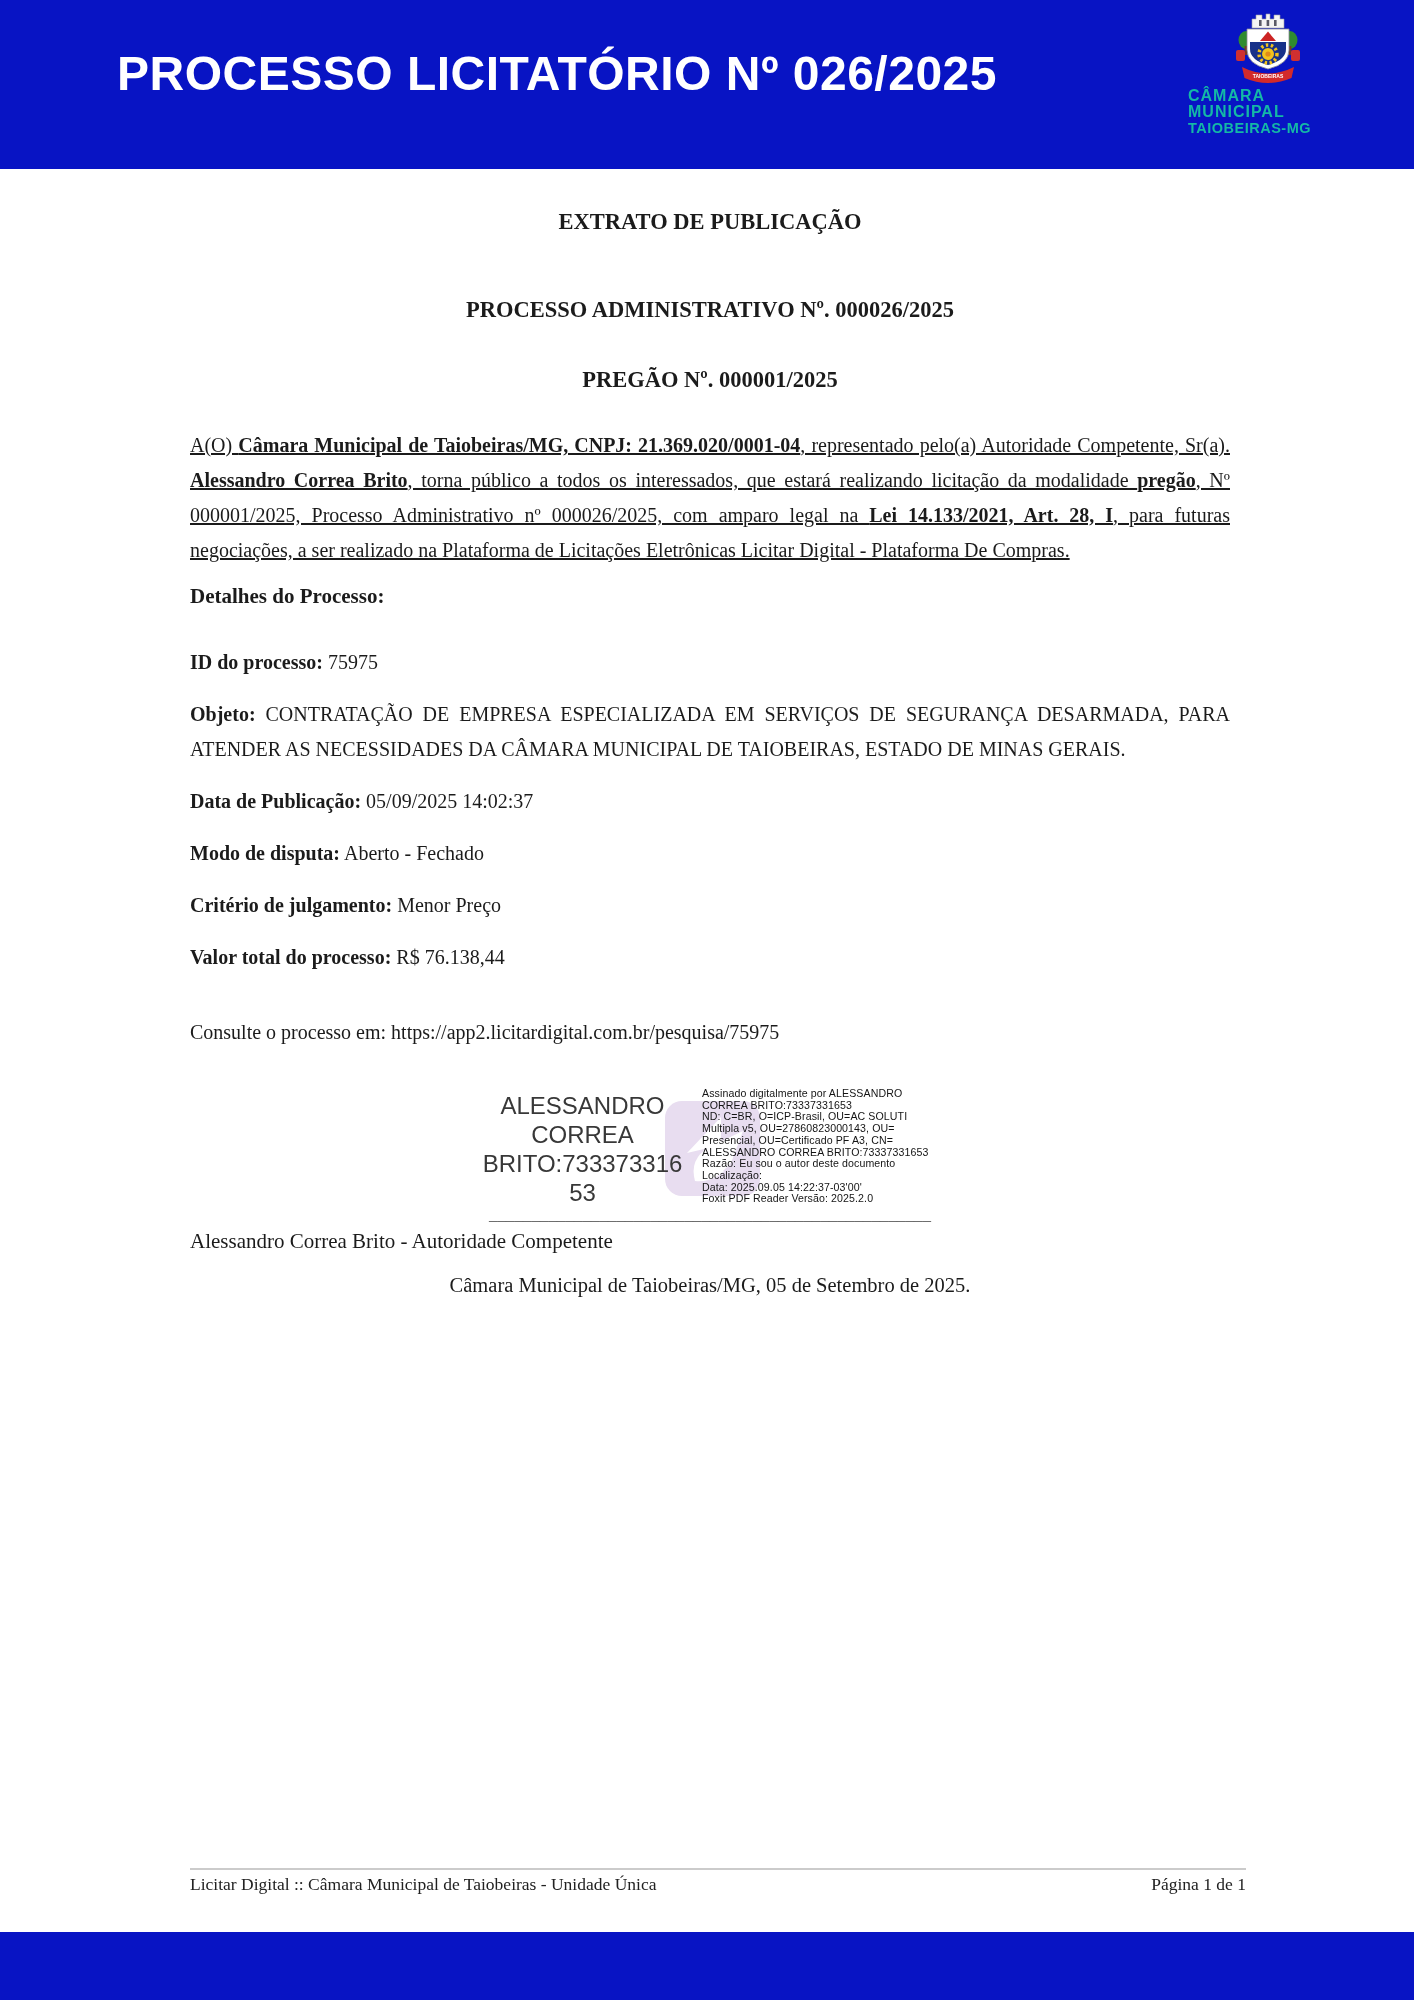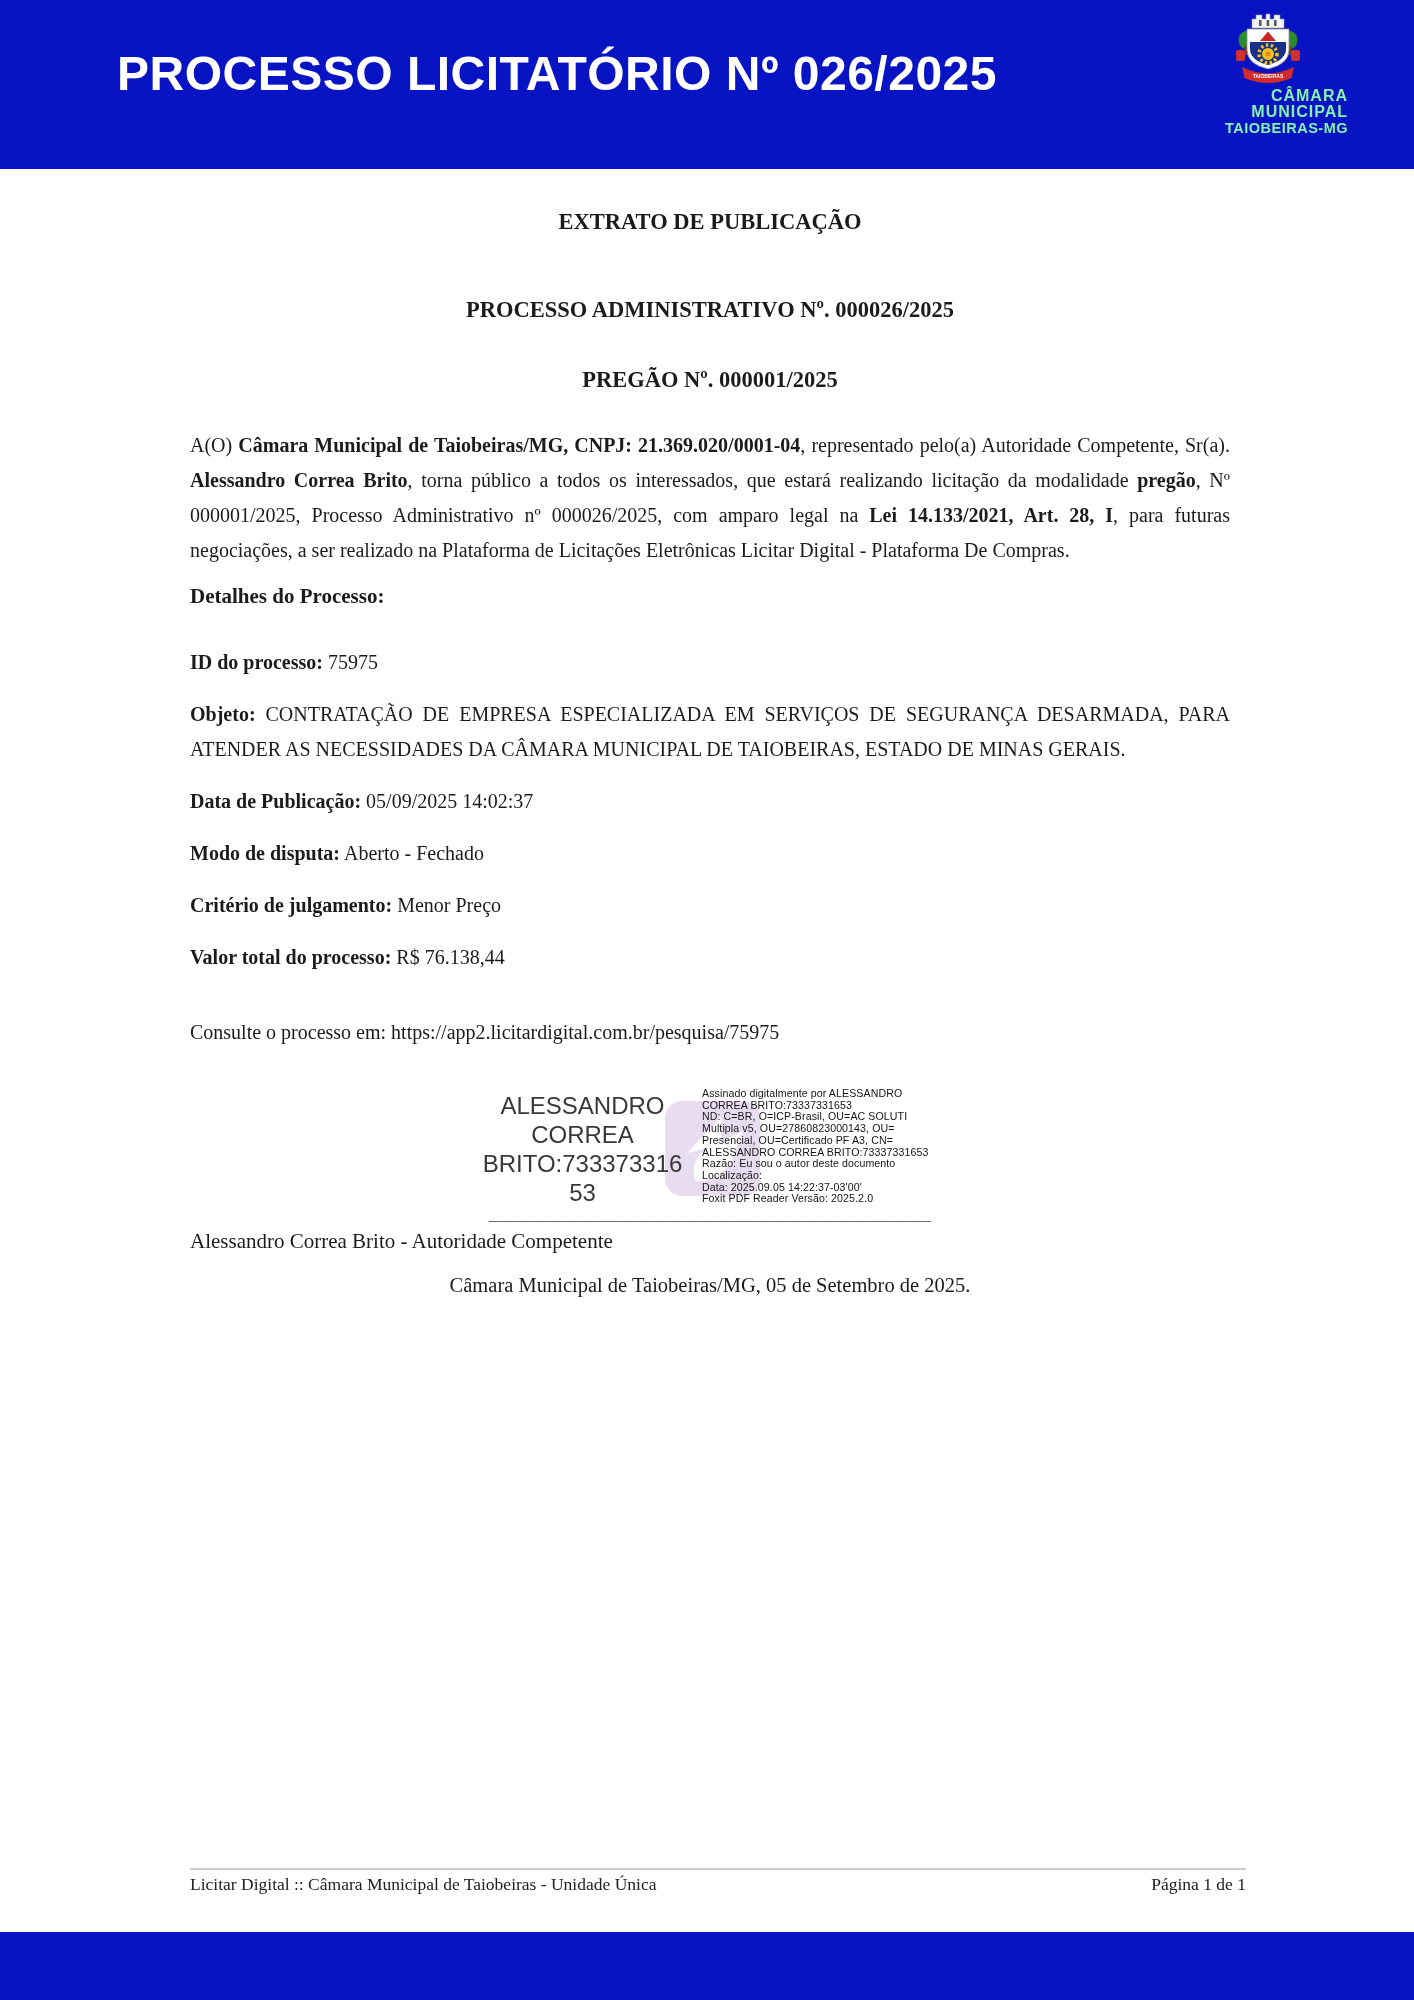--- a/index.html
+++ b/index.html
@@ -15,33 +15,33 @@
   .header{
     position:absolute;top:0;left:0;width:1414px;height:169px;
     background:var(--blue);
   }
   .header-title{
     position:absolute;left:117px;top:46px;
     font-family:"Liberation Sans", sans-serif;font-weight:bold;
     font-size:48px;color:#ffffff;letter-spacing:.5px;white-space:nowrap;
   }
   .logo{
-    position:absolute;right:66px;top:12px;width:160px;text-align:right;
-    font-family:"Liberation Sans", sans-serif;font-weight:bold;color:#86efac;
+    position:absolute;right:66px;top:12px;width:160px;text-align:left;
+    font-family:"Liberation Sans", sans-serif;font-weight:bold;color:#14b8a6;
   }
   .logo svg.crest{width:66px;height:74px;display:block;margin:0 auto 2px auto;}
   .logo-line1,.logo-line2{font-size:16px;line-height:16px;letter-spacing:1px;}
   .logo-line3{font-size:14.5px;line-height:16px;letter-spacing:.5px;}
   
   .content{position:absolute;top:153px;left:190px;width:1040px;}
   .h-center{text-align:center;font-weight:bold;font-size:22.5px;line-height:28px;}
   .h-extrato{margin-top:55px;}
   .h-admin{margin-top:60px;}
   .h-pregao{margin-top:42px;}
-  .intro{margin-top:34px;font-size:20px;line-height:35px;text-align:justify;}
+  .intro{margin-top:34px;font-size:20px;line-height:35px;text-align:justify;text-decoration:underline;}
   .details-heading{margin-top:14px;font-size:21px;line-height:28px;font-weight:bold;}
   .field{font-size:20px;line-height:35px;text-align:justify;}
   .field-first{margin-top:35px;}
   .field + .field{margin-top:17px;}
   .field .label{font-weight:bold;}
   .consult{margin-top:40px;font-size:20px;line-height:35px;}
   
   .sig{position:relative;height:122px;margin-top:33px;}
   .sig-stamp-icon{position:absolute;left:475px;top:18px;width:95px;height:95px;z-index:0;}
   .sig-name{

